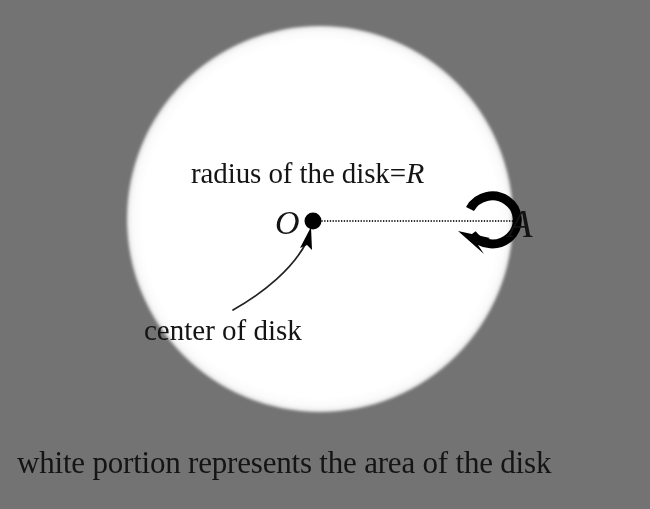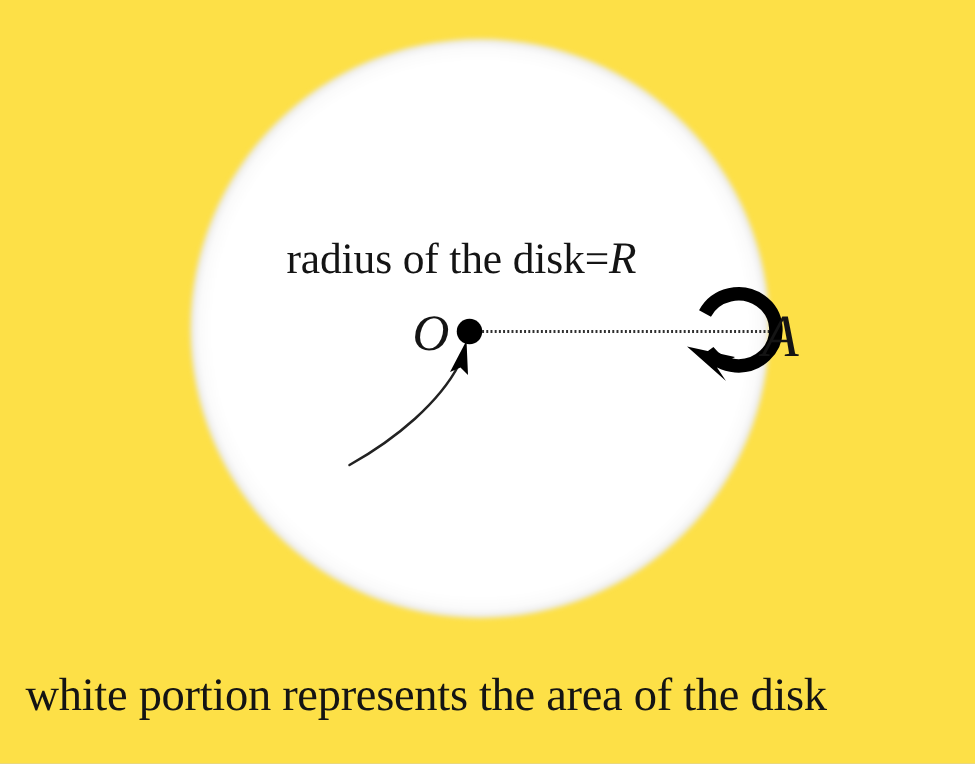--- a/index.html
+++ b/index.html
@@ -11,21 +11,21 @@
     width: 650px;
     height: 509px;
     overflow: hidden;
     background: #cccccc;
     font-family: "Liberation Serif", "DejaVu Serif", serif;
   }
   #stage {
     position: relative;
     width: 650px;
     height: 509px;
-    background: #fde047;
+    background: #737373;
   }
   #figure-svg {
     position: absolute;
     left: 0;
     top: 0;
     width: 650px;
     height: 509px;
     display: block;
   }
   .txt {
@@ -102,16 +102,17 @@
   </svg>
 
   <div class="txt" id="radius-label">
     <span>radius of the disk=</span><span class="sym">R</span>
   </div>
 
   <div class="txt" id="center-point-label">O</div>
 
   <div class="txt" id="area-label">A</div>
 
+  <div class="txt" id="center-of-disk-label">center of disk</div>
 
   <div class="txt" id="caption">white portion represents the area of the disk</div>
 
 </div>
 
 </body></html>

